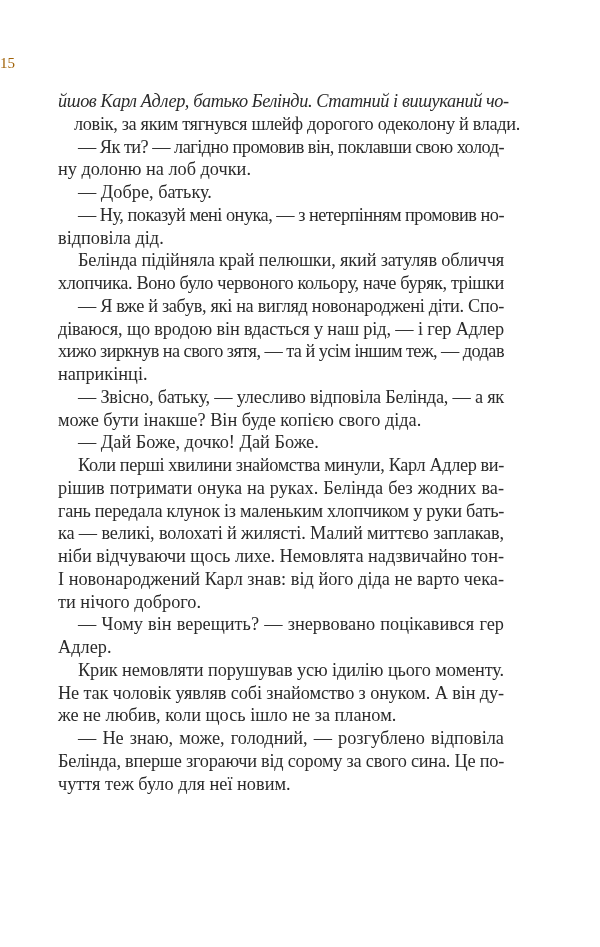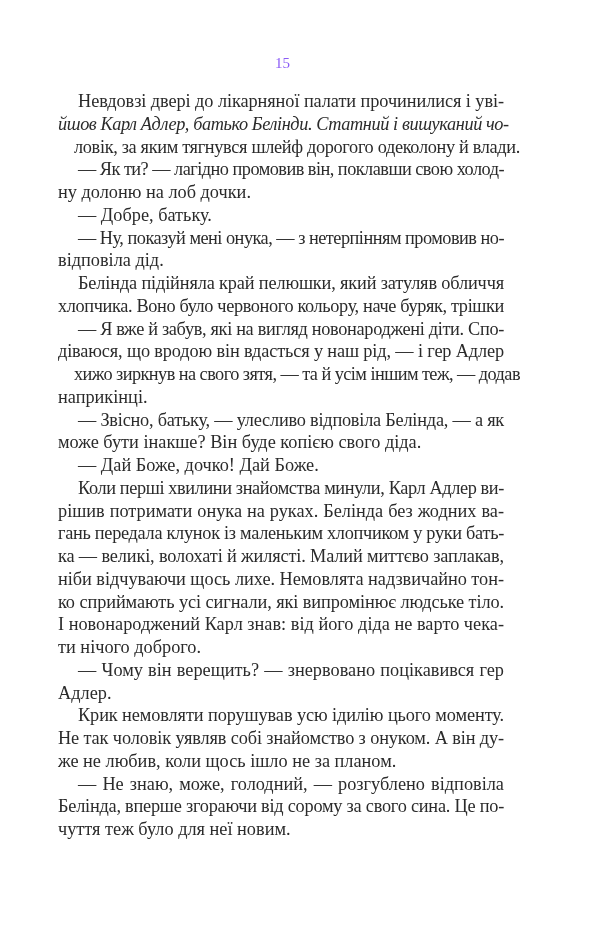--- a/index.html
+++ b/index.html
@@ -13,23 +13,23 @@
       position: relative;
       overflow: hidden;
       font-family: "Liberation Serif", "DejaVu Serif", serif;
       color: #2b2b2b;
     }
     .page-number {
       position: absolute;
       top: 55px;
       left: 0;
       width: 565px;
-      text-align: center;
+      text-align: left;
       font-size: 15px;
-      color: #8b5cf6;
+      color: #a16207;
     }
     .text-block {
       position: absolute;
       top: 90px;
       left: 58px;
       width: 446px;
       font-size: 18.3px;
       line-height: 22.75px;
     }
     .line {
@@ -46,43 +46,41 @@
     .line.last {
       text-align-last: left;
     }
   </style>
 </head>
 <body>
 
 <div class="page-number">15</div>
 
 <div class="text-block" id="text-block">
-    <span class="line indent" style="letter-spacing: -0.072338px;">Невдовзі двері до лікарняної палати прочинилися і уві-</span>
     <span class="line" style="letter-spacing: -0.405413px; font-style: italic;">йшов Карл Адлер, батько Белінди. Статний і вишуканий чо-</span>
     <span class="line" style="letter-spacing: -0.329221px; margin-left: 16px;">ловік, за яким тягнувся шлейф дорогого одеколону й влади.</span>
     <span class="line indent" style="letter-spacing: -0.521816px;">— Як ти? — лагідно промовив він, поклавши свою холод-</span>
     <span class="line last">ну долоню на лоб дочки.</span>
     <span class="line indent last">— Добре, батьку.</span>
     <span class="line indent" style="letter-spacing: -0.506366px;">— Ну, показуй мені онука, — з нетерпінням промовив но-</span>
     <span class="line last">відповіла дід.</span>
     <span class="line indent" style="letter-spacing: -0.14363px;">Белінда підійняла край пелюшки, який затуляв обличчя</span>
     <span class="line" style="letter-spacing: -0.364035px;">хлопчика. Воно було червоного кольору, наче буряк, трішки</span>
     <span class="line indent" style="letter-spacing: -0.323011px;">— Я вже й забув, які на вигляд новонароджені діти. Спо-</span>
     <span class="line" style="letter-spacing: -0.136161px;">діваюся, що вродою він вдасться у наш рід, — і гер Адлер</span>
-    <span class="line" style="letter-spacing: -0.551724px; margin-left: 16px;">хижо зиркнув на свого зятя, — та й усім іншим теж, — додав</span>
+    <span class="line" style="letter-spacing: -0.551724px;">хижо зиркнув на свого зятя, — та й усім іншим теж, — додав</span>
     <span class="line last">наприкінці.</span>
     <span class="line indent" style="letter-spacing: -0.218461px;">— Звісно, батьку, — улесливо відповіла Белінда, — а як</span>
     <span class="line last">може бути інакше? Він буде копією свого діда.</span>
     <span class="line indent last">— Дай Боже, дочко! Дай Боже.</span>
     <span class="line indent" style="letter-spacing: -0.377103px;">Коли перші хвилини знайомства минули, Карл Адлер ви-</span>
     <span class="line">рішив потримати онука на руках. Белінда без жодних ва-</span>
     <span class="line" style="letter-spacing: -0.290458px;">гань передала клунок із маленьким хлопчиком у руки бать-</span>
     <span class="line" style="letter-spacing: -0.143415px;">ка — великі, волохаті й жилясті. Малий миттєво заплакав,</span>
     <span class="line" style="letter-spacing: -0.0315448px;">ніби відчуваючи щось лихе. Немовлята надзвичайно тон-</span>
-    <span class="line" style="letter-spacing: -0.0863636px;">ко сприймають усі сигнали, які випромінює людське тіло.</span>
     <span class="line">І новонароджений Карл знав: від його діда не варто чека-</span>
     <span class="line last">ти нічого доброго.</span>
     <span class="line indent">— Чому він верещить? — знервовано поцікавився гер</span>
     <span class="line last">Адлер.</span>
     <span class="line indent" style="letter-spacing: -0.0978125px;">Крик немовляти порушував усю ідилію цього моменту.</span>
     <span class="line" style="letter-spacing: -0.120614px;">Не так чоловік уявляв собі знайомство з онуком. А він ду-</span>
     <span class="line last">же не любив, коли щось ішло не за планом.</span>
     <span class="line indent">— Не знаю, може, голодний, — розгублено відповіла</span>
     <span class="line" style="letter-spacing: -0.229167px;">Белінда, вперше згораючи від сорому за свого сина. Це по-</span>
     <span class="line last">чуття теж було для неї новим.</span>

